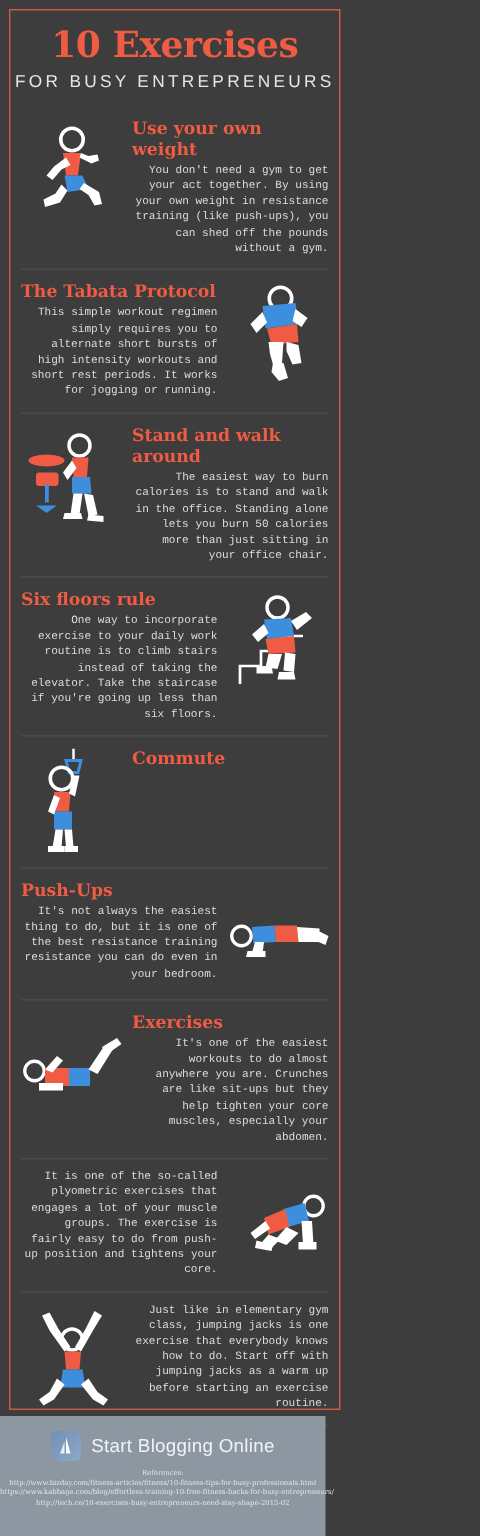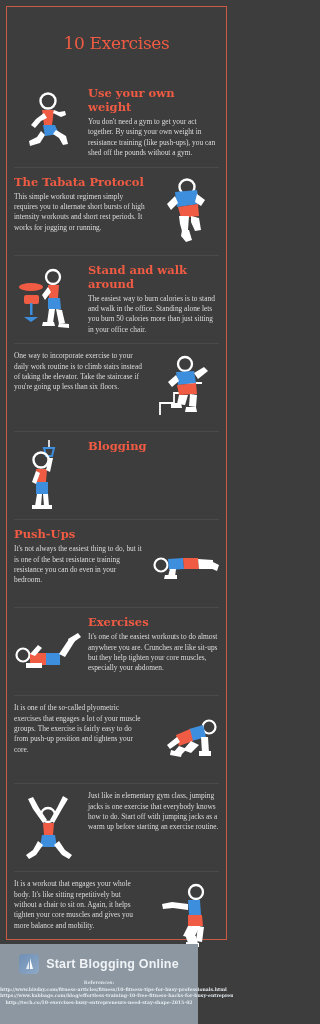--- a/index.html
+++ b/index.html
@@ -21,25 +21,25 @@
   .frame{
     position:absolute;left:6px;top:6px;right:6px;bottom:4px;
     border:1px solid #c95b42;
     pointer-events:none;
   }
 
   
   .header{padding:16px 10px 8px 10px;text-align:center;}
   .title{
     font-family:"DejaVu Serif","Liberation Serif",serif;
-    font-weight:normal;
-    font-size:17px;line-height:28px;
+    font-weight:bold;
+    font-size:24px;line-height:28px;
     color:#ef5b43;
     letter-spacing:-0.3px;
-    margin:13px;
+    margin:0;
   }
   .subtitle{
     font-family:"Liberation Sans",sans-serif;
     font-size:11.5px;line-height:14px;
     color:#e6e6e6;
     letter-spacing:2.2px;
     margin:4px 0 0 0;
     white-space:nowrap;
   }
 
@@ -68,34 +68,34 @@
   .txt{flex:1 1 auto;min-width:0;padding:0 2px;}
   .item.img-left .txt{padding-left:4px;}
   .item.img-right .txt{padding-right:4px;}
   .ex-title{
     font-family:"DejaVu Serif","Liberation Serif",serif;
     font-size:11.5px;line-height:14px;
     color:#ef5b43;
     margin:0 0 3px 0;
   }
   .ex-body{
-    font-family:Liberation Serif, serif;
+    font-family:Liberation Mono, monospace;
     font-size:7.4px;line-height:10.4px;
     color:#dcdcdc;
     margin:0;
+    text-align:right;
   }
 
   
   .footer{
-    position:absolute;left:0;top:944px;width:198px;height:80px;
+    position:absolute;left:0;top:944px;width:217px;height:80px;
     background:#8c97a1;
     text-align:center;
     box-sizing:border-box;
     padding-top:10px;
-    font-weight:bold;
   }
   .brand{
     display:flex;align-items:center;justify-content:center;gap:7px;
     margin-bottom:6px;
   }
   .brand-logo{
     width:20px;height:20px;border-radius:4px;
     background:linear-gradient(135deg,#6e8fb5 0%,#8fa9c6 100%);
     display:flex;align-items:center;justify-content:center;
     flex:0 0 20px;
@@ -117,20 +117,21 @@
 </head>
 <body>
 
 <div id="root">
 
   <div class="panel">
     <div class="frame"></div>
 
     <div class="header">
       <h1 class="title">10 Exercises</h1>
+      <div class="subtitle">FOR BUSY ENTREPRENEURS</div>
     </div>
 
     <div class="list">
 
       <div class="item img-left">
         <div class="art">
           <svg width="60" height="62" viewBox="0 0 60 62">
             <circle cx="30" cy="10" r="7.5" fill="none" stroke="#fff" stroke-width="2.4"></circle>
             <path d="M24 19 L36 19 L34 34 L26 34 Z" fill="#ef5b43"></path>
             <path d="M25 34 L37 34 L41 43 L27 45 Z" fill="#3e8ede"></path>
@@ -197,20 +198,21 @@
             <path d="M25 30 L44 28 L45 39 L27 40 Z" fill="#ef5b43"></path>
             <path d="M27 40 L36 40 L33 50 L25 49 Z" fill="#fff"></path>
             <path d="M38 39 L45 40 L44 52 L37 51 Z" fill="#fff"></path>
             <path d="M19 48 L29 48 L30 53 L19 53 Z" fill="#fff"></path>
             <path d="M34 52 L44 52 L45 57 L33 57 Z" fill="#fff"></path>
             <path d="M42 18 L52 12 L56 16 L46 24 Z" fill="#fff"></path>
             <path d="M24 20 L16 27 L20 32 L27 26 Z" fill="#fff"></path>
           </svg>
         </div>
         <div class="txt">
+          <h2 class="ex-title">Six floors rule</h2>
           <p class="ex-body">One way to incorporate exercise to your daily work routine is to climb stairs instead of taking the elevator. Take the staircase if you're going up less than six floors.</p>
         </div>
       </div>
 
       <div class="item img-left">
         <div class="art">
           <svg width="58" height="70" viewBox="0 0 58 70">
             <path d="M30 0 L30 8" stroke="#fff" stroke-width="1.6"></path>
             <path d="M25 8 L35 8 L33 16 L27 16 Z" fill="none" stroke="#3e8ede" stroke-width="2"></path>
             <circle cx="22" cy="20" r="7.5" fill="none" stroke="#fff" stroke-width="2.4"></circle>
@@ -218,21 +220,21 @@
             <path d="M17 42 L29 42 L29 54 L17 54 Z" fill="#3e8ede"></path>
             <path d="M18 54 L23 54 L22 66 L16 66 Z" fill="#fff"></path>
             <path d="M24 54 L29 54 L30 66 L25 66 Z" fill="#fff"></path>
             <path d="M13 65 L24 65 L24 69 L13 69 Z" fill="#fff"></path>
             <path d="M24 65 L33 65 L33 69 L24 69 Z" fill="#fff"></path>
             <path d="M27 30 L30 18 L34 18 L31 32 Z" fill="#fff"></path>
             <path d="M17 31 L13 42 L17 44 L21 33 Z" fill="#fff"></path>
           </svg>
         </div>
         <div class="txt">
-          <h2 class="ex-title">Blogging</h2>
+          <h2 class="ex-title">Commute</h2>
         </div>
       </div>
 
       <div class="item img-right">
         <div class="art">
           <svg width="72" height="40" viewBox="0 0 72 40">
             <circle cx="12" cy="22" r="6.5" fill="none" stroke="#fff" stroke-width="2.2"></circle>
             <path d="M19 16 L34 15 L35 26 L20 27 Z" fill="#3e8ede"></path>
             <path d="M34 15 L49 15 L50 26 L35 26 Z" fill="#ef5b43"></path>
             <path d="M49 16 L64 17 L64 26 L50 26 Z" fill="#fff"></path>

